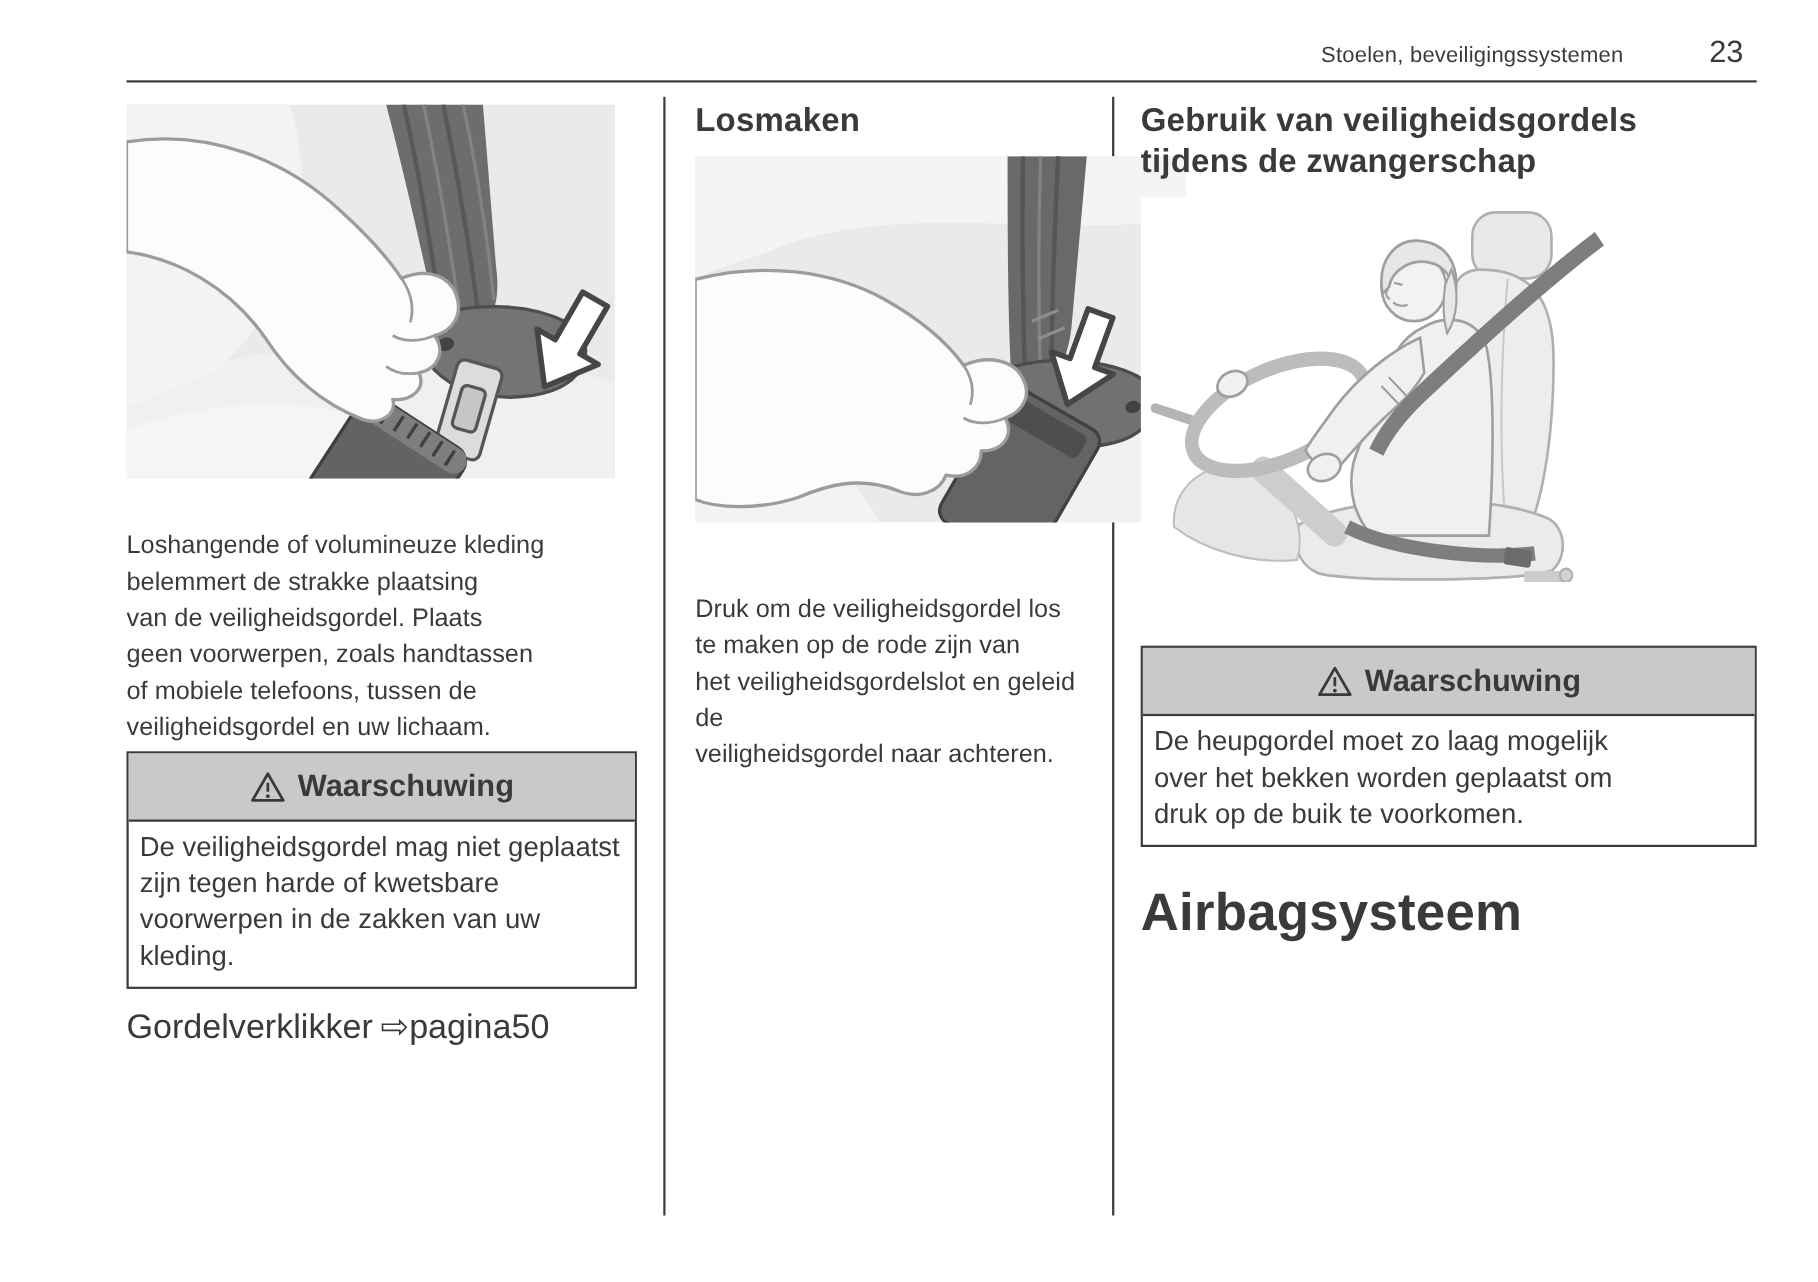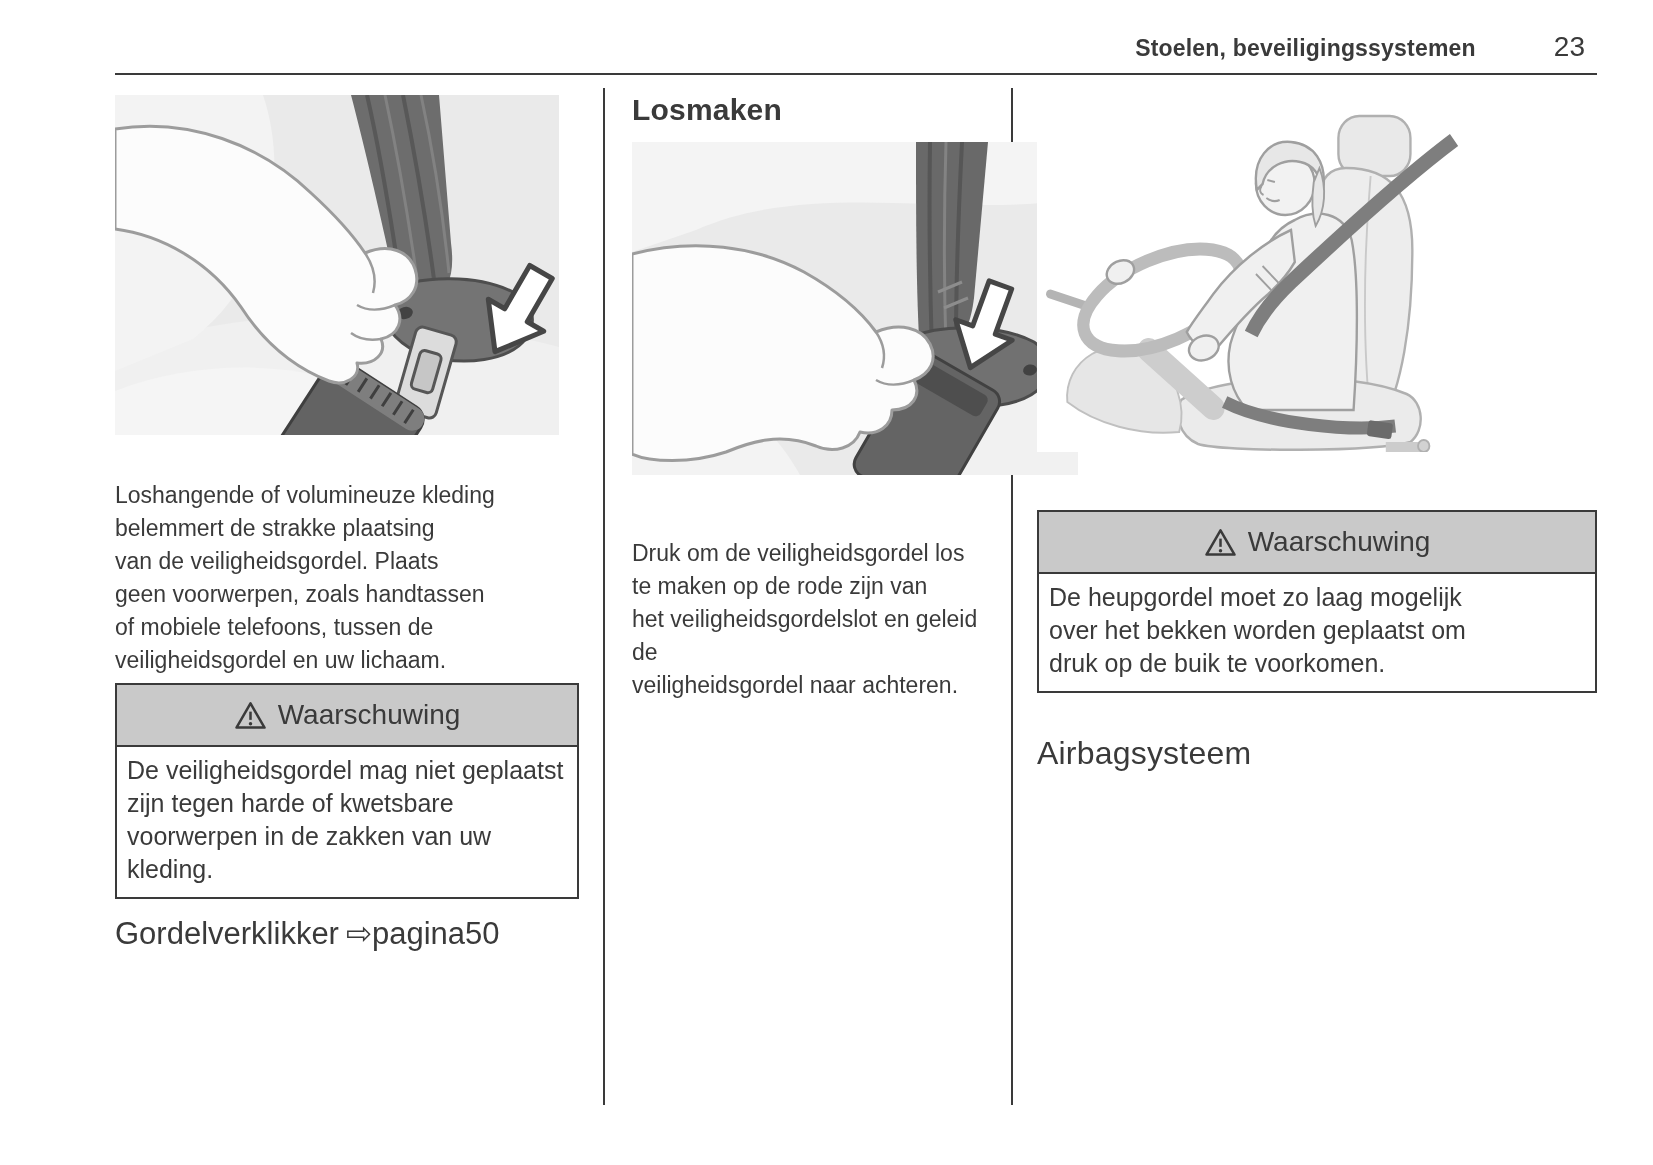--- a/index.html
+++ b/index.html
@@ -11,49 +11,49 @@
   body {
     width:1653px; height:1165px; background:var(--page-bg);
     font-family:"Liberation Sans","DejaVu Sans",sans-serif;
     color:var(--text); overflow:hidden;
   }
   .header {
     margin:0 56px 0 115px; padding:31px 0 10px;
     border-bottom:2px solid var(--rule);
     display:flex; justify-content:flex-end; align-items:baseline;
   }
-  .header-title { font-size:23px; font-weight:bold; letter-spacing:0.2px; }
+  .header-title { font-size:20px; font-weight:normal; letter-spacing:0.2px; }
   .header-page  { font-size:28px; font-weight:normal; margin-left:78px; margin-right:12px; }
 
   .columns { display:flex; margin:13px 56px 0 115px; min-height:1017px; align-items:stretch; }
   .col   { position:relative; }
   .col-1 { width:488px; padding-right:24px; }
   .col-2 { width:410px; border-left:2px solid var(--rule); border-right:2px solid var(--rule); padding:0 32px 0 27px; }
   .col-3 { flex:1; padding-left:24px; }
 
   figure { margin:0; padding:0; }
   .fig svg { width:100%; height:100%; display:block; }
   .fig-1 { width:444px; height:340px; margin-top:7px; }
   .fig-2 { width:446px; height:333px; margin-top:14px; }
   .fig-3 { width:436px; height:350px; margin-top:14px; }
 
   p.body { font-size:23px; line-height:33px; margin:0; white-space:pre-line; }
   .col-1 .para-1 { margin-top:44px; }
   .col-2 .para   { margin-top:62px; }
   .col-3 .para   { margin-top:26px; }
 
   h2.subhead { font-size:30px; line-height:37px; font-weight:bold; margin:3px 0 0; white-space:pre-line; letter-spacing:0.2px; }
-  h1.section-head { font-size:32px; line-height:48px; font-weight:normal; margin:36px 0 0; letter-spacing:0.2px; }
+  h1.section-head { font-size:48px; line-height:48px; font-weight:bold; margin:36px 0 0; letter-spacing:0.2px; }
 
   .warning { border:2px solid var(--warning-border); margin-top:6px; }
   .col-3 .warning { margin-top:58px; }
   .warning-head {
     background:var(--warning-header-bg); border-bottom:2px solid var(--warning-border);
     height:62px; display:flex; align-items:center; justify-content:center;
-    font-size:28px; font-weight:normal; gap:11px;
+    font-size:28px; font-weight:bold; gap:11px;
   }
   .warning-head svg { width:33px; height:29px; flex:0 0 auto; }
   .warning-body { font-size:25px; line-height:33px; padding:7px 6px 11px 10px; white-space:pre-line; }
 
   .xref { margin-top:18px; font-size:31px; line-height:33px; }
   .xref .arrow { padding-left:7px; }
 </style>
 </head>
 <body>
 
@@ -154,20 +154,22 @@
         </svg>
       </figure>
 
       <p class="body para">Druk om de veiligheidsgordel los
 te maken op de rode zijn van
 het veiligheidsgordelslot en geleid de
 veiligheidsgordel naar achteren.</p>
     </section>
 
     <section class="col col-3">
+      <h2 class="subhead">Gebruik van veiligheidsgordels
+tijdens de zwangerschap</h2>
 
       <figure class="fig fig-3">
         <svg viewBox="0 0 460 350" preserveAspectRatio="none">
           <rect width="460" height="350" fill="#ffffff"></rect>
           <rect x="318" y="14" width="76" height="60" rx="22" fill="#e9e9e9" stroke="#b0b0b0" stroke-width="2.5"></rect>
           <path d="M326,66 C372,66 396,90 396,148 C396,224 384,286 364,320 L272,320 C282,252 284,158 294,100 C300,74 310,66 326,66 Z" fill="#ededed" stroke="#b0b0b0" stroke-width="2.5"></path>
           <path d="M352,74 C344,160 344,250 352,316" stroke="#c9c9c9" stroke-width="2" fill="none"></path>
           <path d="M152,298 C194,272 332,268 390,292 C408,300 410,328 394,340 C356,350 196,350 170,342 C150,334 144,312 152,298 Z" fill="#ebebeb" stroke="#b0b0b0" stroke-width="2.5"></path>
           <path d="M368,340 L404,340 L404,350 L368,350 Z" fill="#cccccc"></path>
           <circle cx="408" cy="344" r="6" fill="#d2d2d2" stroke="#b0b0b0" stroke-width="2"></circle>

